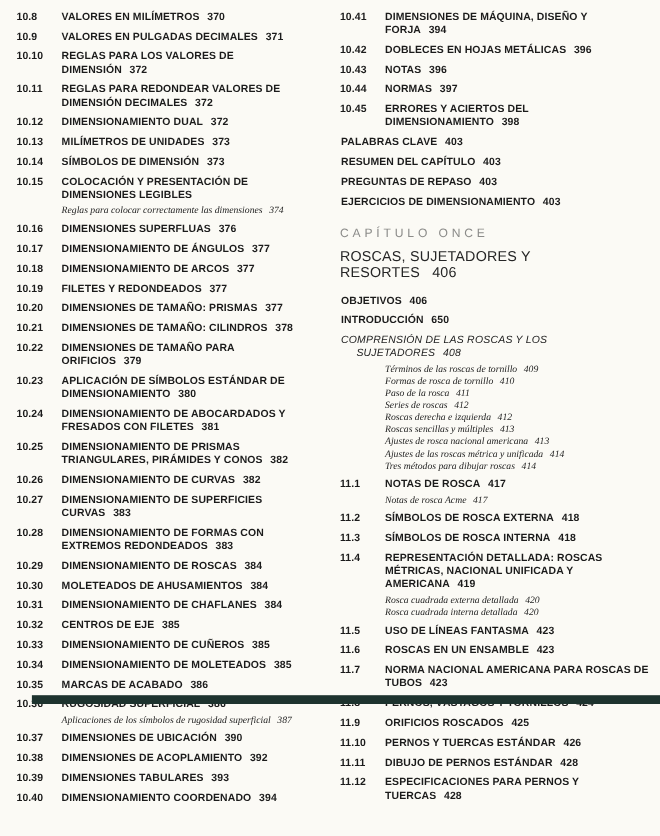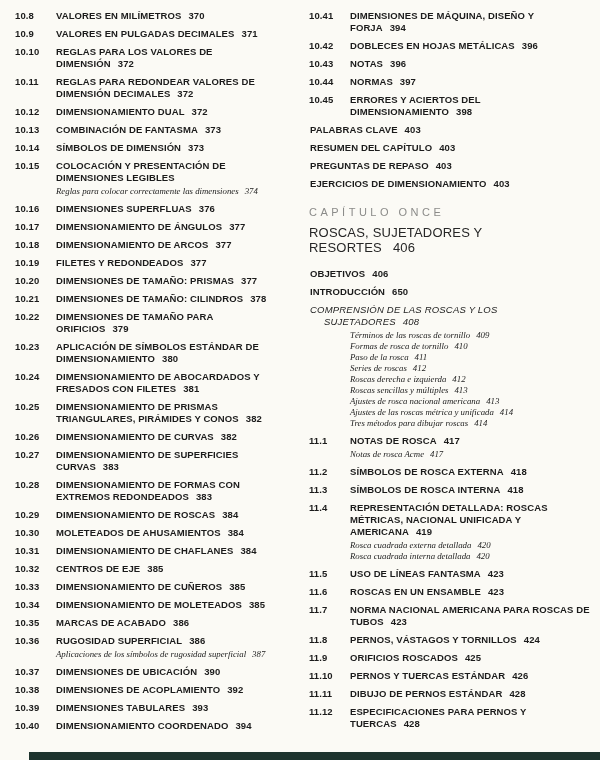--- a/index.html
+++ b/index.html
@@ -5,21 +5,21 @@
   * { margin:0; padding:0; box-sizing:border-box; }
   html,body { width:600px; height:760px; }
   body {
     font-family:"Liberation Sans", sans-serif;
     background:#fbfaf5;
     color:#1b1b1b;
     overflow:hidden;
   }
   .page {
     position:relative;
-    width:600px; height:760px;
+    width:600px; height:640px;
     padding:10px 10px 0 15px;
     display:flex;
     gap:22px;
     background:#fbfaf5;
   }
   .col { display:block; }
   .col-left  { width:272px; flex:none; }
   .col-right { width:281px; flex:none; }
 
   .entry { margin-bottom:6px; }
@@ -99,21 +99,21 @@
       </div>
       <div class="entry">
         <div class="main">
           <span class="num">10.12</span>
           <span class="t"><span>DIMENSIONAMIENTO DUAL</span><span class="pg">372</span></span>
         </div>
       </div>
       <div class="entry">
         <div class="main">
           <span class="num">10.13</span>
-          <span class="t"><span>COMBINACIÓN DE FANTASMA</span><span class="pg">373</span></span>
+          <span class="t"><span>MILÍMETROS DE UNIDADES</span><span class="pg">373</span></span>
         </div>
       </div>
       <div class="entry">
         <div class="main">
           <span class="num">10.14</span>
           <span class="t"><span>SÍMBOLOS DE DIMENSIÓN</span><span class="pg">373</span></span>
         </div>
       </div>
       <div class="entry">
         <div class="main">

